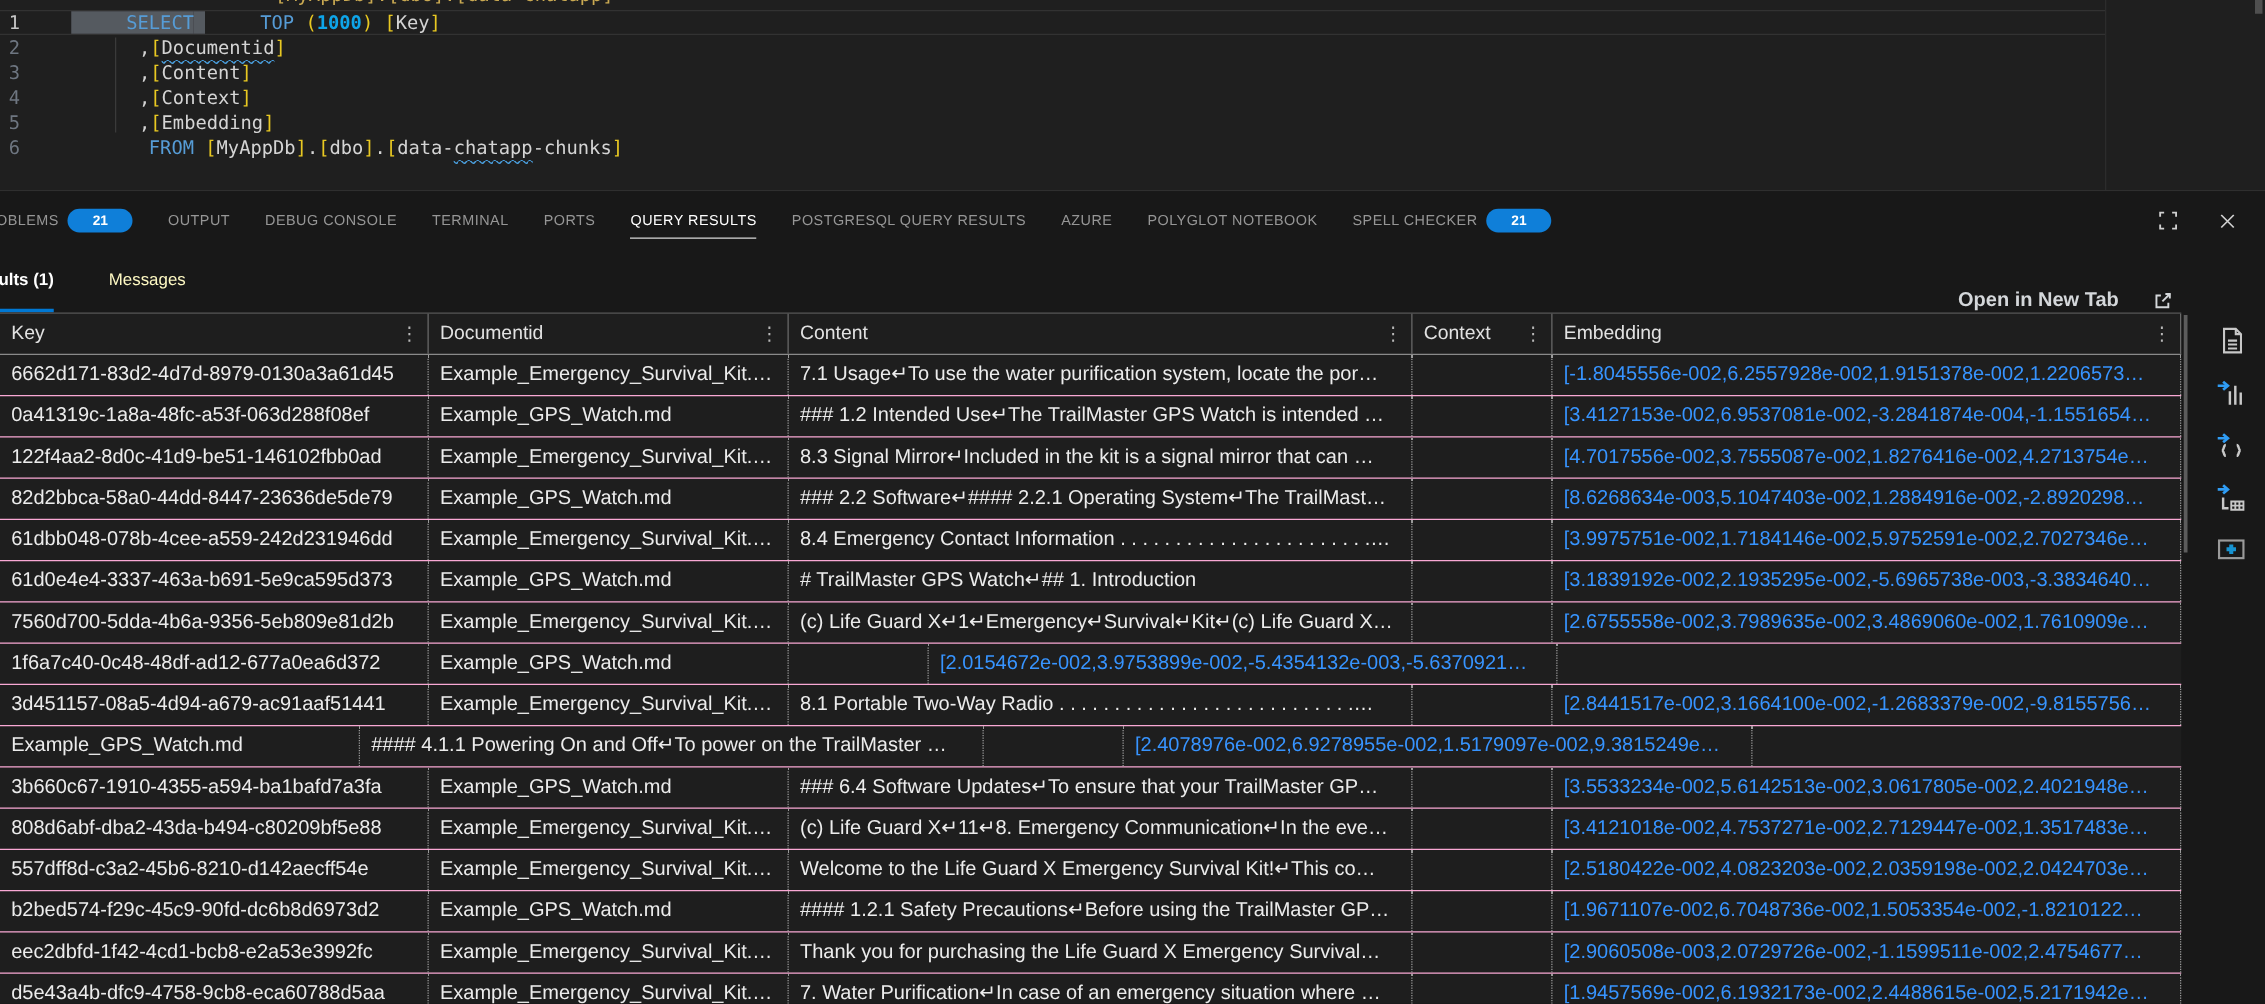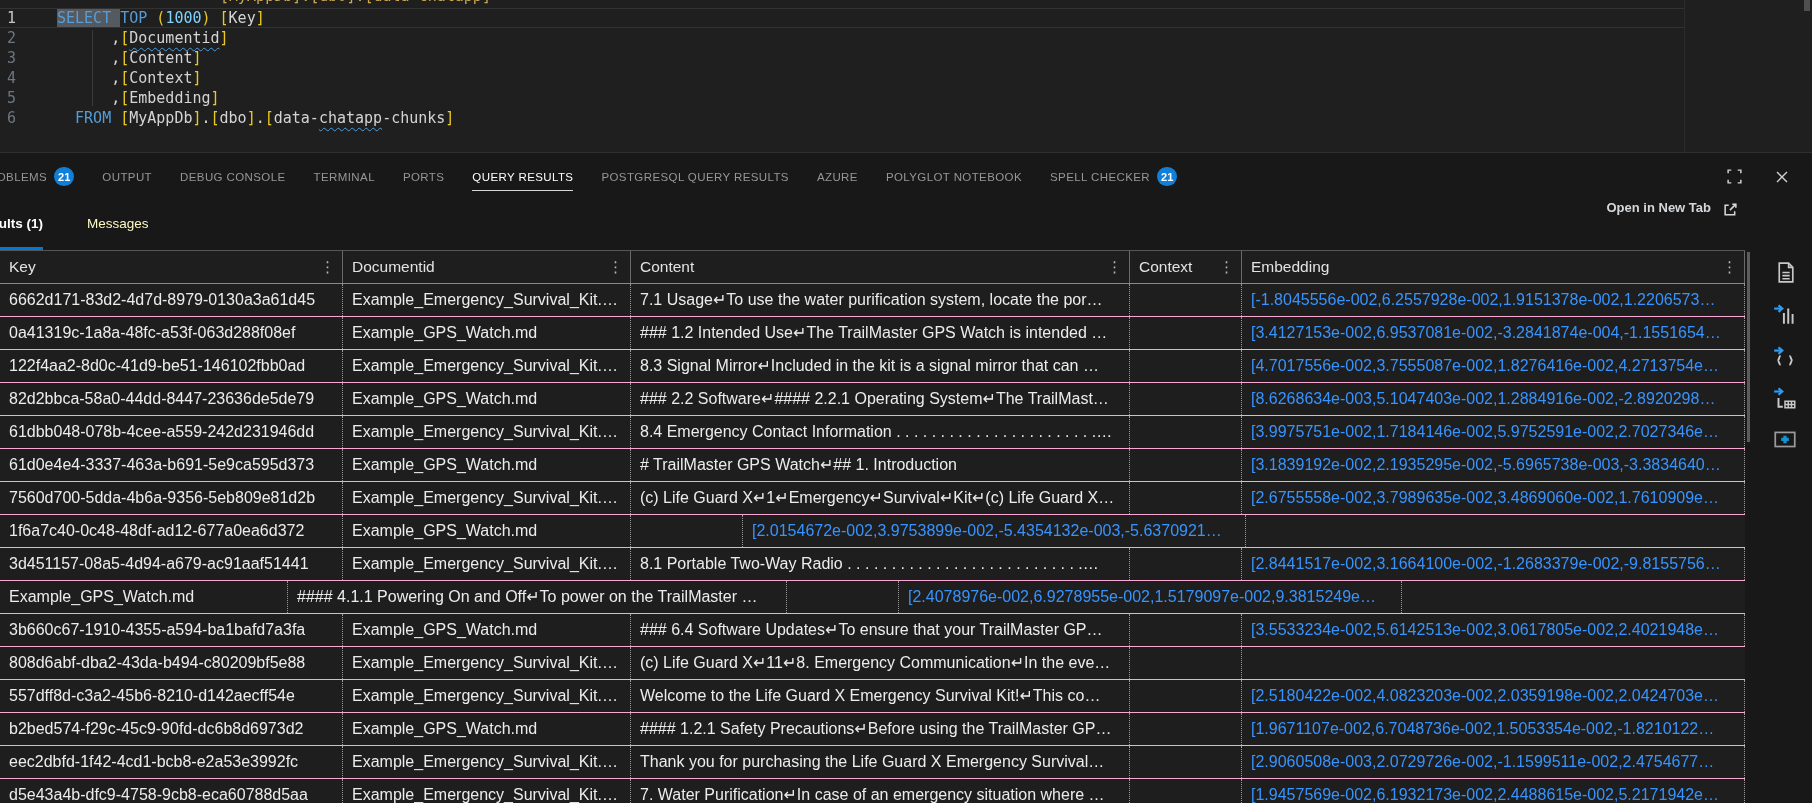--- a/index.html
+++ b/index.html
@@ -12,54 +12,54 @@
             border-bottom:1px solid #2f2f2f;
             font-family:"DejaVu Sans Mono","Liberation Mono",monospace; font-size:15px; }
   .clipped-frag { position:absolute; top:-13px; left:220px; height:18px; line-height:18px;
                   color:#c9a952; white-space:pre; }
   .editor-lines { position:relative; padding-top:8px; }
   .code-line { display:flex; height:20px; line-height:20px; width:1684px; }
   .code-line.active { box-shadow: inset 0 1px 0 #323232, inset 0 -1px 0 #323232; }
   .gutter-num { width:57px; padding-left:7px; color:#6e7681; }
   .code-line.active .gutter-num { color:#c6c6c6; }
   .code-text { white-space:pre; color:#d4d4d4; }
-  .tk-kw { color:#569cd6; }
-  .tk-num { color:#7dd3fc; }
+  .tk-kw { color:#569cd6;padding-left:44px; }
+  .tk-num { color:#0ea5e9;font-weight:bold; }
   .tk-br { color:#e8c822; }
   .tk-plain { color:#d4d4d4; }
   .hl { background:#555a60; }
   .sq { text-decoration:underline wavy #4aa0e0 1px; text-underline-offset:4px; }
   .indent-guide { position:absolute; left:92px; top:30px; width:1px; height:76px; background:#3a3a3a; }
   .editor-divider { position:absolute; left:1684px; top:0; width:1px; height:153px; background:#2c2c2c; }
   .editor-scroll-thumb { position:absolute; right:2px; top:0; width:6px; height:11px; background:#4f4f4f; }
 
   
   .panel-tabbar { position:relative; height:47px; display:flex; align-items:center;
                   gap:28px; padding-left:0; margin-left:-20px; background:#181818; overflow:hidden; }
   .panel-tab { position:relative; height:100%; display:flex; align-items:center; gap:7px;
                color:#969696; font-size:11.5px; letter-spacing:.4px; text-transform:uppercase;
                white-space:nowrap; cursor:pointer; }
   .panel-tab.active { color:#ffffff; }
   .panel-tab.active::after { content:""; position:absolute; left:0; right:0; bottom:9px;
                              height:1px; background:#d7d7d7; }
-  .tab-badge { min-width:19px; height:19px; padding:0 4px; border-radius:10px; background:#0f7fd9;
+  .tab-badge { min-width:19px; height:19px; padding:0 20px; border-radius:10px; background:#0f7fd9;
                color:#fff; font-size:11px; font-weight:bold; display:flex; align-items:center;
                justify-content:center; letter-spacing:0; }
   .panel-actions { position:absolute; right:16px; top:0; height:100%; display:flex;
                    align-items:center; gap:20px; }
   .panel-actions svg { display:block; cursor:pointer; }
 
   
   .results-bar { position:relative; height:50px; background:#181818; }
   .results-tabs { position:absolute; left:-26px; top:0; height:100%; display:flex; gap:44px; }
   .results-tab { display:flex; align-items:center; font-size:13.5px; color:#fef9c3;
                  border-bottom:3px solid transparent; cursor:pointer; white-space:nowrap; }
   .results-tab.active { color:#ffffff; font-weight:bold; border-bottom-color:#0078d4; }
   .open-new-tab { position:absolute; right:72px; top:0; height:100%; display:flex;
-                  align-items:flex-start; gap:10px; color:#d4d7da; font-size:13px;
+                  align-items:flex-end; gap:26px; color:#d4d7da; font-size:16px;
                   font-weight:bold; cursor:pointer; }
 
   
   .grid { position:absolute; top:250px; left:0; width:1745px; background:#1e1e1e; }
   .grid-header { display:flex; height:34px; border-top:1px solid #565656;
                  border-bottom:1px solid #8a8a8a; }
   .hcell { display:flex; align-items:center; padding:0 4px 0 9px;
            border-right:1px solid #6a6a6a; color:#e2e2e2; font-size:15.5px; }
   .hlabel { flex:1; white-space:nowrap; overflow:hidden; }
   .kebab { color:#b8b8b8; font-size:15px; padding:0 3px; cursor:pointer; }
@@ -319,20 +319,21 @@
     <div class="cell c2">### 6.4 Software Updates↵To ensure that your TrailMaster GP…</div>
     <div class="cell c3"></div>
     <div class="cell c4">[3.5533234e-002,5.6142513e-002,3.0617805e-002,2.4021948e…</div>
   </div>
 
   <div class="grid-row">
     <div class="cell c0">808d6abf-dba2-43da-b494-c80209bf5e88</div>
     <div class="cell c1">Example_Emergency_Survival_Kit.pdf</div>
     <div class="cell c2">(c) Life Guard X↵11↵8. Emergency Communication↵In the eve…</div>
     <div class="cell c3"></div>
+    <div class="cell c4">[3.4121018e-002,4.7537271e-002,2.7129447e-002,1.3517483e…</div>
   </div>
 
   <div class="grid-row">
     <div class="cell c0">557dff8d-c3a2-45b6-8210-d142aecff54e</div>
     <div class="cell c1">Example_Emergency_Survival_Kit.pdf</div>
     <div class="cell c2">Welcome to the Life Guard X Emergency Survival Kit!↵This co…</div>
     <div class="cell c3"></div>
     <div class="cell c4">[2.5180422e-002,4.0823203e-002,2.0359198e-002,2.0424703e…</div>
   </div>
 

